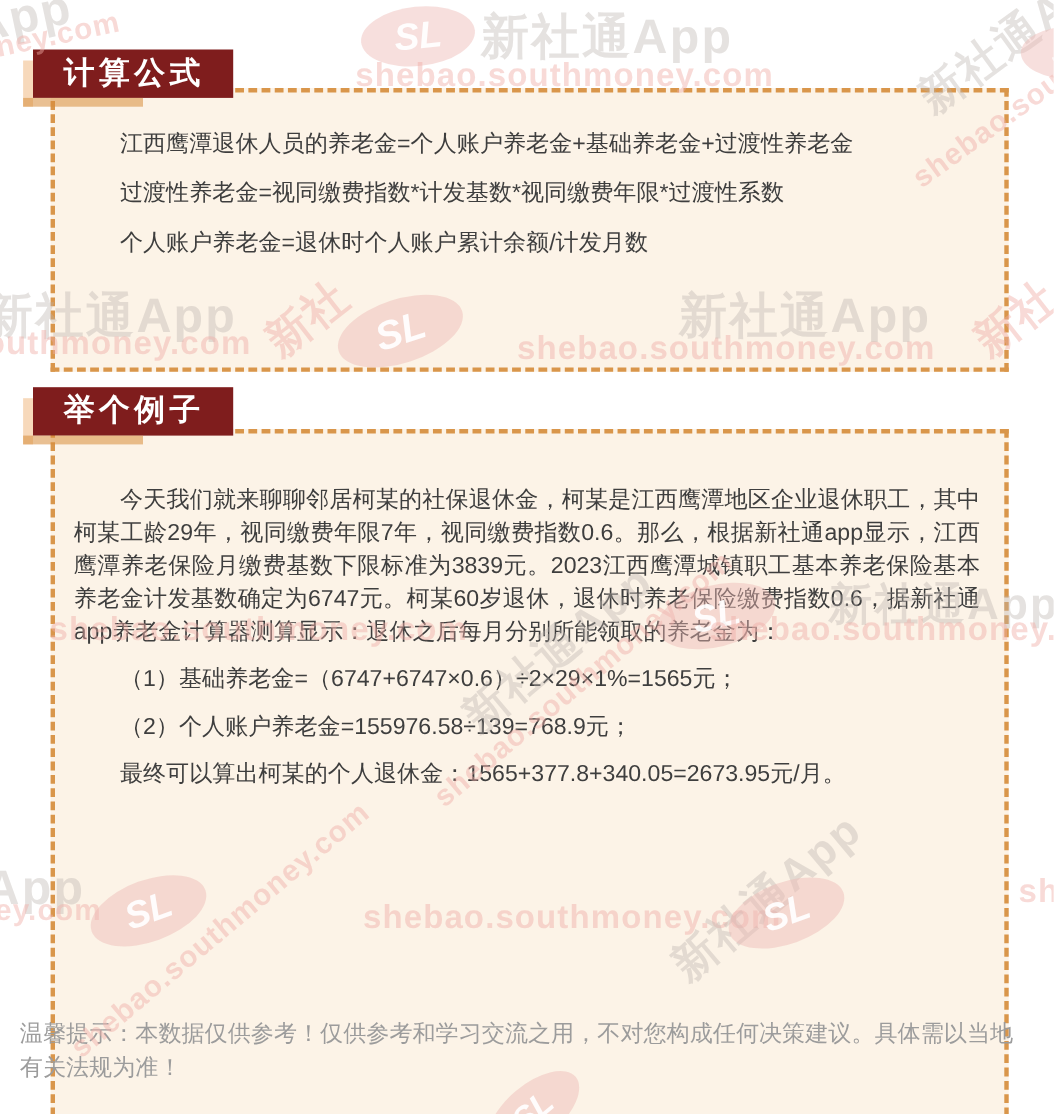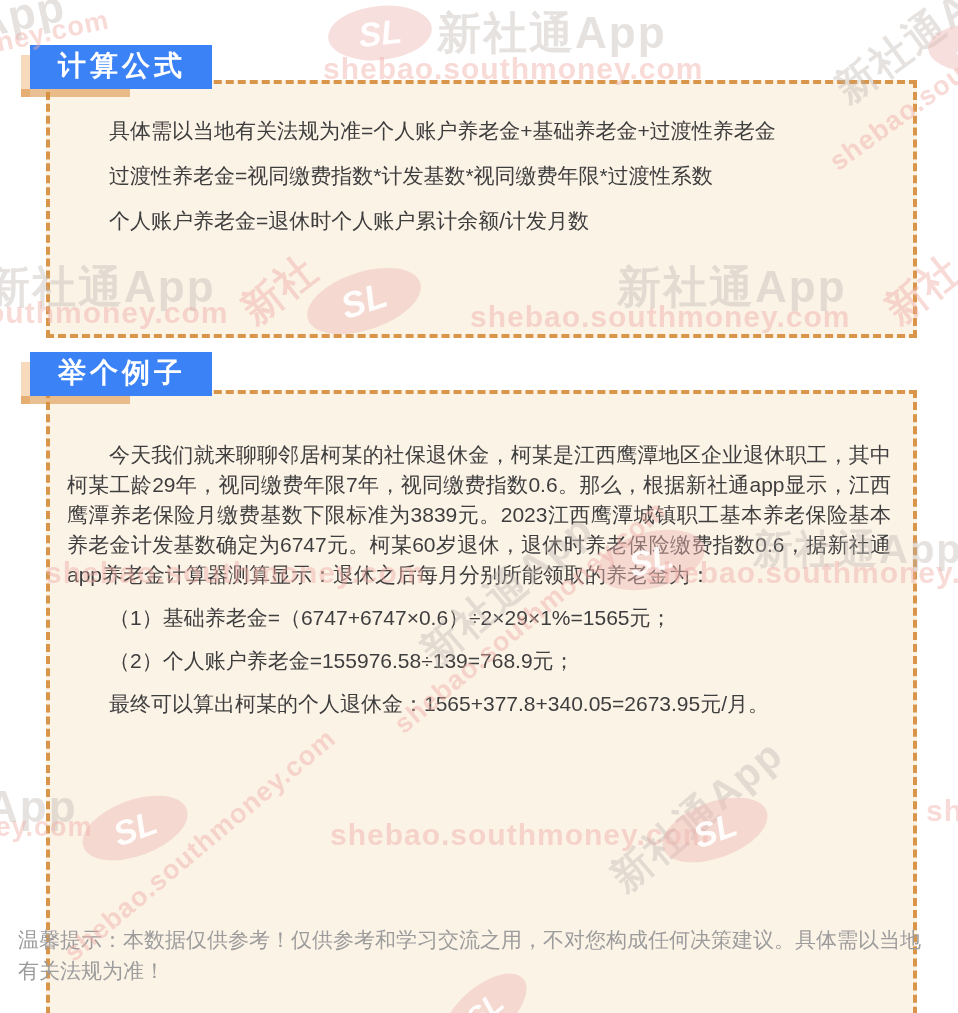--- a/index.html
+++ b/index.html
@@ -8,21 +8,21 @@
     width:958px;height:1013px;
     background:#ffffff;
     overflow:hidden;
     font-family:"Liberation Sans","DejaVu Sans",sans-serif;
     color:#3e3e3e;
   }
   
   .badge{
     position:absolute;
     z-index:5;
-    background:#3b82f6;
+    background:#7f1d1d;
     color:#ffffff;
     font-size:28px;
     font-weight:bold;
     letter-spacing:4px;
     padding:6px 26px 8px 28px;
     line-height:30px;
   }
   .badge::before{ 
     content:"";
     position:absolute;
@@ -141,21 +141,21 @@
   <div class="wm" style="left:926px;top:794px;"><span class="wm-pink">shebao.southmoney.com</span></div>
 
   <div class="wm wm-logo" style="left:435px;top:986px;width:100px;height:50px;transform:rotate(-40deg);font-size:30px;">
       <span>SL</span>
     </div>
 
   <div class="badge" id="badge-formula">
     <span>计算公式</span>
   </div>
   <div class="dashed-box" id="formula-box">
-    <p>具体需以当地有关法规为准=个人账户养老金+基础养老金+过渡性养老金</p>
+    <p>江西鹰潭退休人员的养老金=个人账户养老金+基础养老金+过渡性养老金</p>
     <p>过渡性养老金=视同缴费指数*计发基数*视同缴费年限*过渡性系数</p>
     <p>个人账户养老金=退休时个人账户累计余额/计发月数</p>
   </div>
 
   <div class="badge" id="badge-example">
     <span>举个例子</span>
   </div>
   <div class="dashed-box" id="example-box">
     <p>今天我们就来聊聊邻居柯某的社保退休金，柯某是江西鹰潭地区企业退休职工，其中柯某工龄29年，视同缴费年限7年，视同缴费指数0.6。那么，根据新社通app显示，江西鹰潭养老保险月缴费基数下限标准为3839元。2023江西鹰潭城镇职工基本养老保险基本养老金计发基数确定为6747元。柯某60岁退休，退休时养老保险缴费指数0.6，据新社通app养老金计算器测算显示：退休之后每月分别所能领取的养老金为：</p>
     <p>（1）基础养老金=（6747+6747×0.6）÷2×29×1%=1565元；</p>

